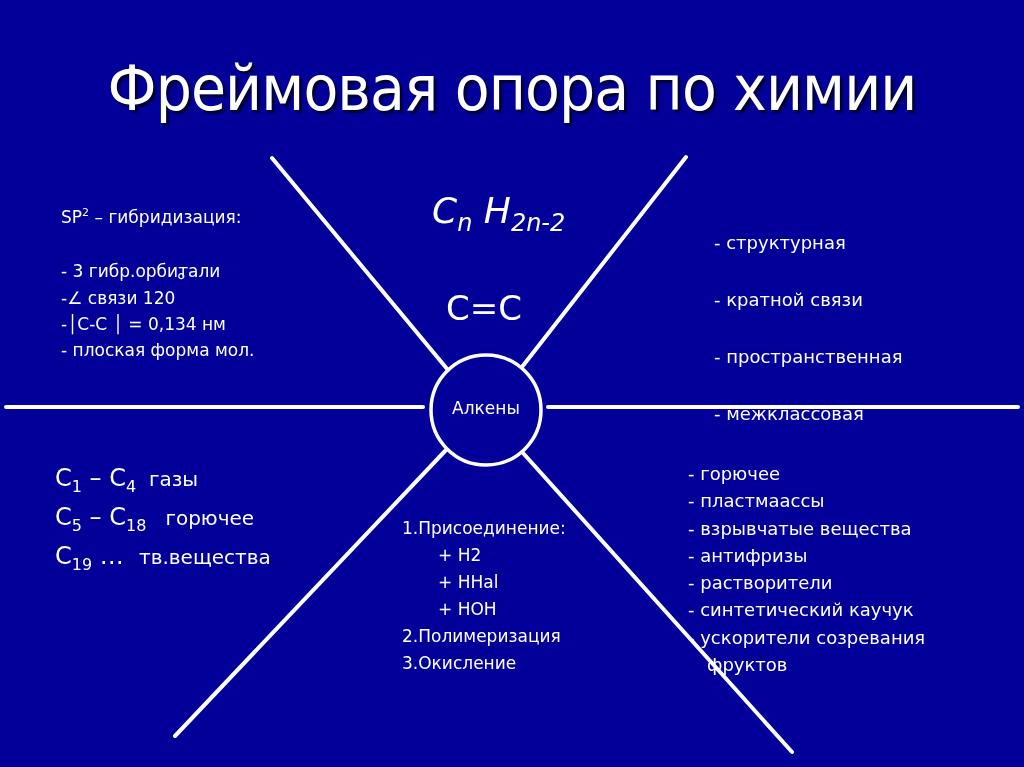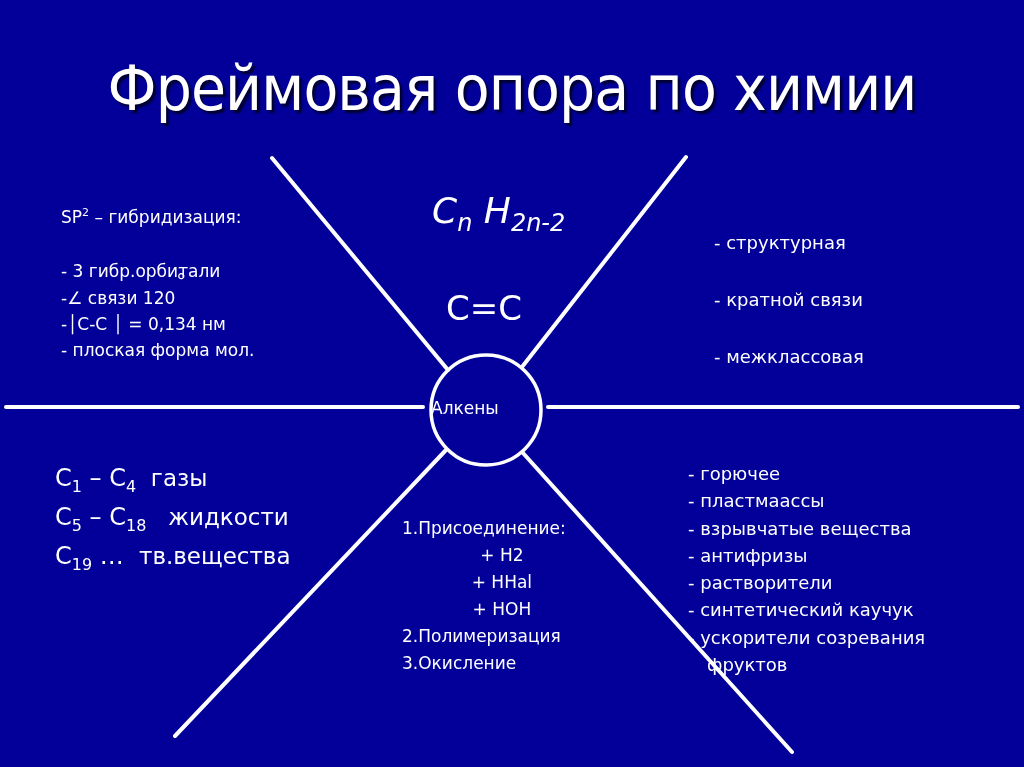--- a/index.html
+++ b/index.html
@@ -26,29 +26,29 @@
   .tl .line { line-height:26px;margin-left:28px; }
   .deg { position:relative; top:-16px; left:1px; font-size:20px; }
   .tc1 { left:432px; top:190px; font-size:36px;font-style:italic; }
   .tc1 sub { font-size:24px; vertical-align:-8px; }
   .tc2 { left:446px; top:288px; font-size:34px; }
   .tr { left:714px; top:199px; font-size:18px; }
   .tr .line { line-height:27px;margin-top:30px; }
   .bl { left:55px; top:463px; font-size:24px; }
   .bl .line { line-height:31px; }
   .bl sub { font-size:16px; vertical-align:-6px; }
-  .bl .state { font-size:23px; }
+  .bl .state { font-size:20px; }
   .bc { left:386px; top:515px; font-size:17px;margin-left:16px; }
   .bc .line { line-height:27px; }
-  .bc .indent { padding-left:36px;text-align:center; }
+  .bc .indent { padding-left:36px; }
   .br { left:688px; top:424px; font-size:18px;margin-top:36px; }
   .br .line { line-height:27.3px; }
   .br .cont { padding-left:19px; }
   .center-label {
-    position:absolute; left:431px; top:398px; width:110px; text-align:left;
+    position:absolute; left:431px; top:398px; width:110px; text-align:center;
     font-size:17px;
   }
 </style>
 </head>
 <body>
 
 <svg class="lines" width="1024" height="767">
   <g stroke="#ffffff" stroke-width="4" stroke-linecap="round" fill="none">
     <line x1="272" y1="158" x2="448" y2="370"></line>
     <line x1="686" y1="157" x2="522" y2="367"></line>
@@ -71,26 +71,27 @@
   <span class="line">-│С-С │ = 0,134 нм</span>
   <span class="line">- плоская форма мол.</span>
 </div>
 
 <div class="block tc1"><span>C</span><sub>n</sub><span> H</span><sub>2n-2</sub></div>
 <div class="block tc2">C=C</div>
 
 <div class="block tr">
   <span class="line">- структурная</span>
   <span class="line">- кратной связи</span>
+  <span class="line">- пространственная</span>
   <span class="line">- межклассовая</span>
 </div>
 
 <div class="block bl">
   <span class="line"><span>C</span><sub>1</sub><span style="white-space:pre"> – </span><span>C</span><sub>4</sub><span class="state" style="white-space:pre">  газы</span></span>
-  <span class="line"><span>C</span><sub>5</sub><span style="white-space:pre"> – </span><span>C</span><sub>18</sub><span class="state" style="white-space:pre">   жидкости</span></span>
+  <span class="line"><span>C</span><sub>5</sub><span style="white-space:pre"> – </span><span>C</span><sub>18</sub><span class="state" style="white-space:pre">   горючее</span></span>
   <span class="line"><span>C</span><sub>19</sub><span style="white-space:pre"> …  </span><span class="state">тв.вещества</span></span>
 </div>
 
 <div class="block bc">
   <span class="line">1.Присоединение:</span>
   <span class="line indent">+ H2</span>
   <span class="line indent">+ HHal</span>
   <span class="line indent">+ HOH</span>
   <span class="line">2.Полимеризация</span>
   <span class="line">3.Окисление</span>

